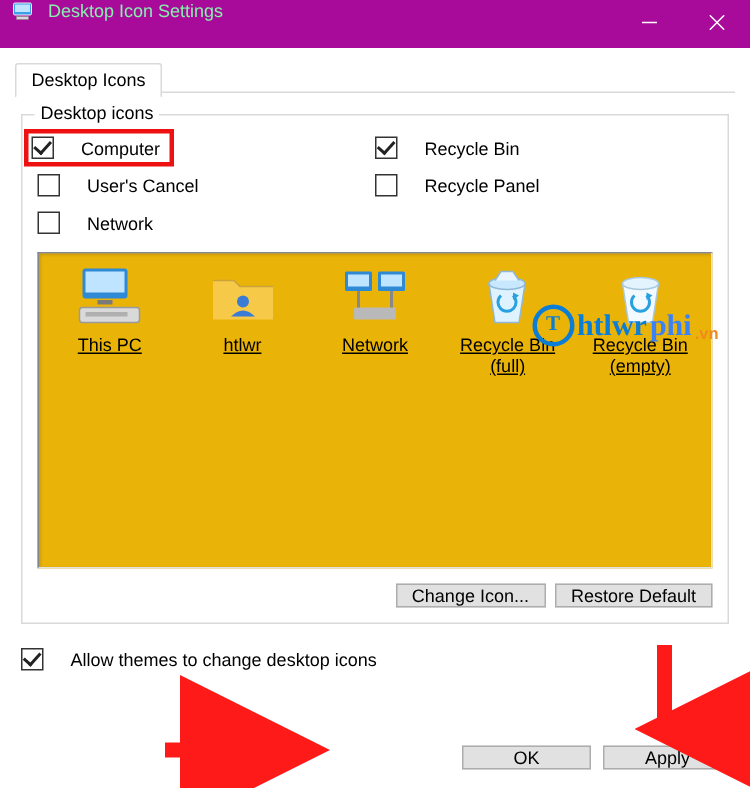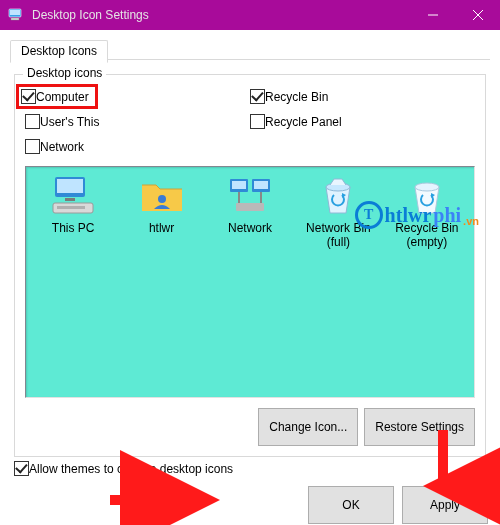--- a/index.html
+++ b/index.html
@@ -8,23 +8,23 @@
     font-family: "Segoe UI", Tahoma, sans-serif;
     background: #fff;
     font-size: 12px;
     color: #000;
     overflow: hidden;
   }
   .window { width: 500px; height: 525px; display: flex; flex-direction: column; }
   
   .titlebar {
     background: #a80b9a;
-    color: #e5e5e5;
+    color: #86efac;
     height: 32px;
-    display: flex; align-items: center;
+    display: flex; align-items: flex-start;
     padding: 0 0 0 8px;
   }
   .titlebar .sysicon { width: 16px; height: 16px; margin-right: 8px; display: inline-block; }
   .titlebar .title { flex: 1; font-size: 12px; }
   .titlebar .winbtn {
     width: 45px; height: 30px; display: flex; align-items: center; justify-content: center;
     color: #fff;
   }
   .titlebar .winbtn svg { stroke: #fff; fill: none; }
 
@@ -45,21 +45,21 @@
     margin: 14px 4px 0 4px;
     padding: 14px 10px 10px 10px;
     position: relative;
   }
   .groupbox .legend {
     position: absolute; top: -9px; left: 8px; background: #fff; padding: 0 4px;
   }
 
   .checkrow { display: flex; }
   .checkcol { flex: 1; display: flex; flex-direction: column; gap: 10px; }
-  .checkbox { display: flex; align-items: center; gap: 0; }
+  .checkbox { display: flex; align-items: center; gap: 18px; }
   .checkbox .box {
     width: 13px; height: 13px; border: 1px solid #333; background: #fff;
     display: flex; align-items: center; justify-content: center;
   }
   .checkbox .box.checked::after {
     content: ""; width: 9px; height: 5px; border-left: 2px solid #222; border-bottom: 2px solid #222;
     transform: rotate(-48deg) translate(1px,-1px);
   }
 
   .highlight-red { border: 3px solid #e11; padding: 2px 6px 2px 2px; margin: -5px -9px; }
@@ -75,40 +75,41 @@
     display: flex; align-items: center; justify-content: center; color: #0a7dd6; font-size:14px;
   }
   .watermark .wm-blue { color: #0a7dd6; }
   .watermark .wm-orange { color: #3b82f6; }
   .watermark .wm-vn { color: #f08a1d; font-size: 11px; font-family: Liberation Sans, sans-serif; align-self: flex-end; margin-bottom:2px;}
 
   
   .preview {
     border: 1px solid #828790;
     border-right-color:#e2e2e2; border-bottom-color:#e2e2e2;
-    background: #5eead4;
+    background: #eab308;
     margin: 12px 0 0 0;
     height: 200px;
     box-shadow: inset 1px 1px 2px rgba(0,0,0,0.15);
-    padding: 8px 6px 22px 6px;
+    padding: 8px 6px 1px 6px;
+    text-decoration: underline;
   }
   .icons { display: flex; gap: 6px; }
   .iconcell { width: 84px; display: flex; flex-direction: column; align-items: center; text-align:center; }
   .iconcell .glyph { width: 48px; height: 42px; margin-bottom: 4px; }
   .iconcell .lab { font-size: 12px; line-height: 14px; }
 
   
   .btnrow { display: flex; justify-content: flex-end; gap: 6px; margin-top: 10px; }
   .btn {
-    min-width: 100px; height: 38px; border: 1px solid #adadad; background: #e1e1e1;
+    min-width: 100px; height: 16px; border: 1px solid #adadad; background: #e1e1e1;
     display: flex; align-items: center; justify-content: center; padding: 0 10px;
     font-family: inherit; font-size: 12px;
   }
 
-  .allow-row { margin: 4px 4px 0 4px; }
+  .allow-row { margin: 16px 4px 0 4px; }
 
   .footer-btns {
     display: flex; justify-content: flex-end; gap: 8px;
     padding: 0 12px 12px 12px;
   }
   .footer-btns .btn { min-width: 86px; }
 
   
   .arrow {
     position: absolute;   pointer-events: none; z-index: 50;
@@ -158,21 +159,21 @@
       <div class="checkrow">
         <div class="checkcol">
           <div class="highlight-red" style="width:fit-content;">
             <label class="checkbox">
               <span class="box checked"></span>
               <span>Computer</span>
             </label>
           </div>
           <label class="checkbox">
             <span class="box"></span>
-            <span>User's This</span>
+            <span>User's Cancel</span>
           </label>
           <label class="checkbox">
             <span class="box"></span>
             <span>Network</span>
           </label>
         </div>
         <div class="checkcol">
           <label class="checkbox">
             <span class="box checked"></span>
             <span>Recycle Bin</span>
@@ -237,21 +238,21 @@
           <div class="iconcell">
             <span class="glyph">
               <svg viewBox="0 0 48 42">
                 <path d="M12 12 h24 l-4 26 h-16 z" fill="#dff3ff" stroke="#8fb8d6"></path>
                 <ellipse cx="24" cy="12" rx="12" ry="4" fill="#c7e8ff" stroke="#8fb8d6"></ellipse>
                 <path d="M16 10 l4 -6 8 0 4 6" fill="#e8f5ff" stroke="#8fb8d6"></path>
                 <path d="M20 20 a6 6 0 1 0 8 0" fill="none" stroke="#29a0e0" stroke-width="2"></path>
                 <polygon points="28,18 32,20 28,23" fill="#29a0e0"></polygon>
               </svg>
             </span>
-            <span class="lab">Network Bin (full)</span>
+            <span class="lab">Recycle Bin (full)</span>
           </div>
 
           <div class="iconcell">
             <span class="glyph">
               <svg viewBox="0 0 48 42">
                 <path d="M12 12 h24 l-4 26 h-16 z" fill="#f2faff" stroke="#a9c8dd"></path>
                 <ellipse cx="24" cy="12" rx="12" ry="4" fill="#e4f4ff" stroke="#a9c8dd"></ellipse>
                 <path d="M20 20 a6 6 0 1 0 8 0" fill="none" stroke="#29a0e0" stroke-width="2"></path>
                 <polygon points="28,18 32,20 28,23" fill="#29a0e0"></polygon>
               </svg>
@@ -259,21 +260,21 @@
             <span class="lab">Recycle Bin (empty)</span>
           </div>
         </div>
       </div>
 
       <div class="btnrow">
         <button class="btn">
           <span>Change Icon...</span>
         </button>
         <button class="btn">
-          <span>Restore Settings</span>
+          <span>Restore Default</span>
         </button>
       </div>
     </div>
 
     <div class="allow-row">
       <label class="checkbox">
         <span class="box checked"></span>
         <span>Allow themes to change desktop icons</span>
       </label>
     </div>

